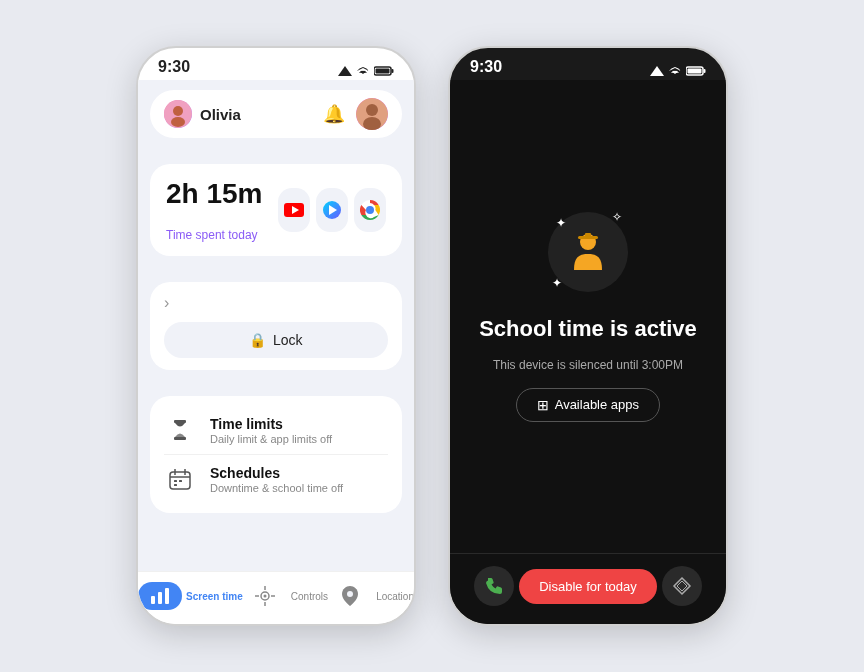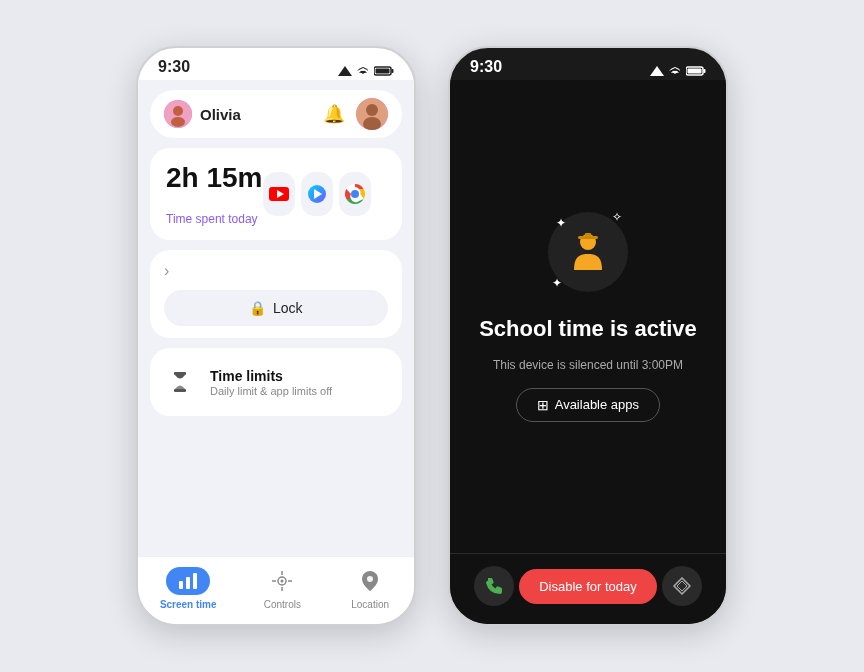--- a/index.html
+++ b/index.html
@@ -50,21 +50,21 @@
       gap: 4px;
     }
 
     
     .phone-content {
       flex: 1;
       background: #f0f2f8;
       padding: 10px 12px;
       display: flex;
       flex-direction: column;
-      gap: 10px;
+      gap: 26px;
       overflow: hidden;
     }
 
     
     .top-bar {
       display: flex;
       align-items: center;
       justify-content: space-between;
       background: #fff;
       border-radius: 28px;
@@ -122,20 +122,21 @@
       color: #111;
     }
     .time-label {
       font-size: 12px;
       color: #8b5cf6;
       margin-top: 18px;
     }
     .time-card-row {
       display: flex;
       align-items: center;
+      justify-content: space-between;
     }
     .app-icons-row {
       display: flex;
       gap: 6px;
       align-items: center;
     }
     .app-icon-pill {
       width: 32px;
       height: 44px;
       border-radius: 14px;
@@ -242,21 +243,21 @@
     .bottom-nav {
       background: #fff;
       display: flex;
       justify-content: space-around;
       align-items: center;
       padding: 10px 0 14px;
       border-top: 1px solid #f0f0f0;
     }
     .nav-item {
       display: flex;
-      flex-direction: column;
+      flex-direction: row;
       align-items: center;
       gap: 4px;
       cursor: pointer;
     }
     .nav-icon-wrap {
       width: 44px;
       height: 28px;
       border-radius: 14px;
       display: flex;
       align-items: center;
@@ -468,20 +469,37 @@
             <rect x="5" y="18" width="12" height="3" rx="1" fill="#555"></rect>
             <path d="M6 4 Q11 11 16 4Z" fill="#555"></path>
             <path d="M6 18 Q11 11 16 18Z" fill="#888"></path>
           </svg>
         </div>
         <div>
           <div class="list-text-title">Time limits</div>
           <div class="list-text-sub">Daily limit &amp; app limits off</div>
         </div>
       </div>
+      <div class="list-item">
+        <div class="list-icon">
+          <svg width="22" height="22" viewBox="0 0 22 22">
+            <rect x="1" y="4" width="20" height="17" rx="3" fill="none" stroke="#555" stroke-width="1.5"></rect>
+            <line x1="1" y1="9" x2="21" y2="9" stroke="#555" stroke-width="1.5"></line>
+            <line x1="6" y1="1" x2="6" y2="7" stroke="#555" stroke-width="1.5"></line>
+            <line x1="16" y1="1" x2="16" y2="7" stroke="#555" stroke-width="1.5"></line>
+            <rect x="5" y="12" width="3" height="2" rx="0.5" fill="#555"></rect>
+            <rect x="10" y="12" width="3" height="2" rx="0.5" fill="#555"></rect>
+            <rect x="5" y="16" width="3" height="2" rx="0.5" fill="#555"></rect>
+          </svg>
+        </div>
+        <div>
+          <div class="list-text-title">Schedules</div>
+          <div class="list-text-sub">Downtime &amp; school time off</div>
+        </div>
+      </div>
     </div>
   </div>
 
   <div class="bottom-nav">
     <div class="nav-item">
       <div class="nav-icon-wrap active">
         <svg width="18" height="16" viewBox="0 0 18 16">
           <rect x="0" y="8" width="4" height="8" rx="1" fill="white"></rect>
           <rect x="7" y="4" width="4" height="12" rx="1" fill="white"></rect>
           <rect x="14" y="0" width="4" height="16" rx="1" fill="white"></rect>

